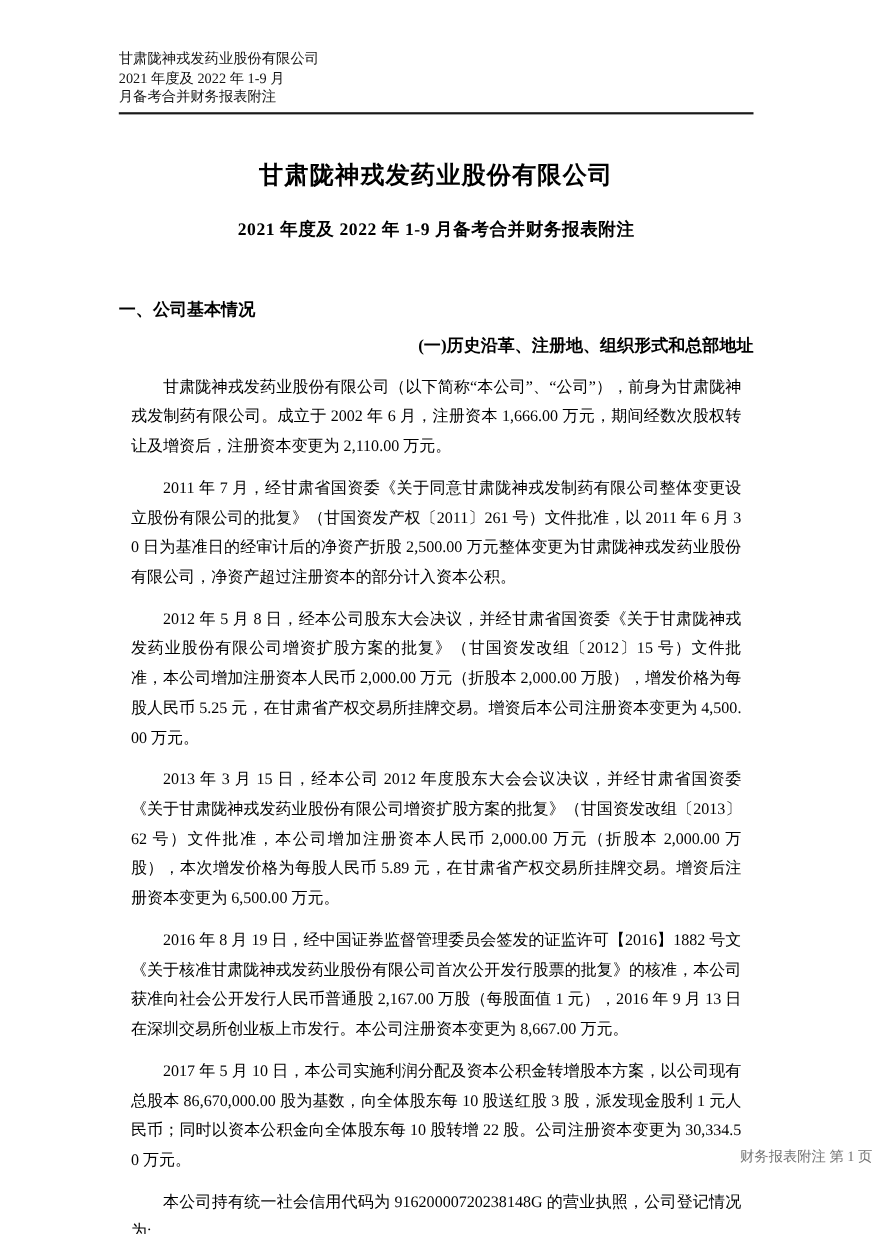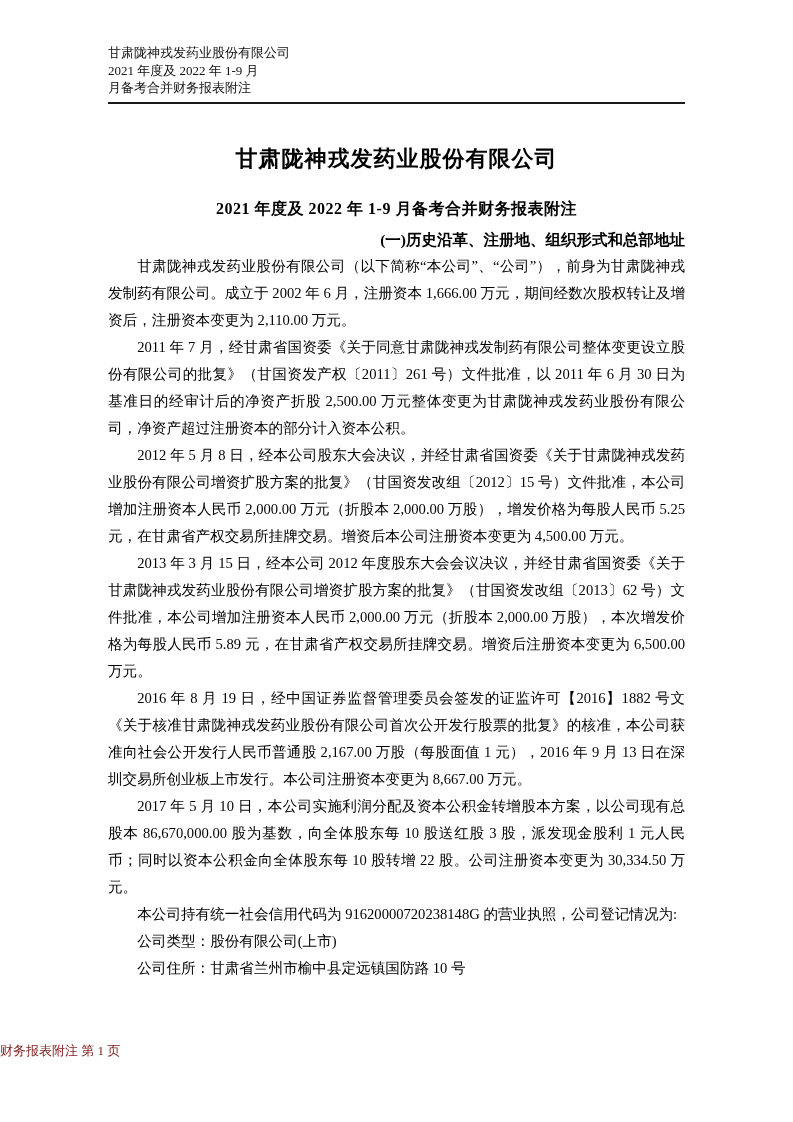--- a/index.html
+++ b/index.html
@@ -57,58 +57,59 @@
     font-size: 15.5px;
     font-weight: bold;
     margin: 6px 0 0 0;
     line-height: 27px;
     text-align: right;
   }
   
   .body-text p {
     font-size: 14.6px;
     line-height: 27px;
-    margin: 0;
+    margin: 11px;
     text-indent: 2em;
     text-align: justify;
     text-justify: inter-ideograph;
     word-break: break-all;
   }
   .info-line {
     font-size: 14.6px;
     line-height: 27px;
     margin: 0;
     text-indent: 2em;
   }
   
   .page-footer {
     position: absolute;
     left: 0;
     right: 0;
     bottom: 62px;
-    text-align: left;
+    text-align: right;
     font-size: 13px;
-    color: #7f1d1d;
+    color: #737373;
   }
 </style>
 </head>
 <body>
 
 <div class="page">
 
   <div class="doc-header">
     <div>甘肃陇神戎发药业股份有限公司</div>
     <div>2021 年度及 2022 年 1-9 月</div>
     <div>月备考合并财务报表附注</div>
     <hr class="header-rule">
   </div>
 
   <div class="doc-title">甘肃陇神戎发药业股份有限公司</div>
   <div class="doc-subtitle">2021 年度及 2022 年 1-9 月备考合并财务报表附注</div>
 
+  <div class="section-heading">一、公司基本情况</div>
   <div class="subsection-heading">(一)历史沿革、注册地、组织形式和总部地址</div>
 
   <div class="body-text">
     <p>甘肃陇神戎发药业股份有限公司（以下简称“本公司”、“公司”），前身为甘肃陇神戎发制药有限公司。成立于 2002 年 6 月，注册资本 1,666.00 万元，期间经数次股权转让及增资后，注册资本变更为 2,110.00 万元。</p>
     <p>2011 年 7 月，经甘肃省国资委《关于同意甘肃陇神戎发制药有限公司整体变更设立股份有限公司的批复》（甘国资发产权〔2011〕261 号）文件批准，以 2011 年 6 月 30 日为基准日的经审计后的净资产折股 2,500.00 万元整体变更为甘肃陇神戎发药业股份有限公司，净资产超过注册资本的部分计入资本公积。</p>
     <p>2012 年 5 月 8 日，经本公司股东大会决议，并经甘肃省国资委《关于甘肃陇神戎发药业股份有限公司增资扩股方案的批复》（甘国资发改组〔2012〕15 号）文件批准，本公司增加注册资本人民币 2,000.00 万元（折股本 2,000.00 万股），增发价格为每股人民币 5.25 元，在甘肃省产权交易所挂牌交易。增资后本公司注册资本变更为 4,500.00 万元。</p>
     <p>2013 年 3 月 15 日，经本公司 2012 年度股东大会会议决议，并经甘肃省国资委《关于甘肃陇神戎发药业股份有限公司增资扩股方案的批复》（甘国资发改组〔2013〕62 号）文件批准，本公司增加注册资本人民币 2,000.00 万元（折股本 2,000.00 万股），本次增发价格为每股人民币 5.89 元，在甘肃省产权交易所挂牌交易。增资后注册资本变更为 6,500.00 万元。</p>
     <p>2016 年 8 月 19 日，经中国证券监督管理委员会签发的证监许可【2016】1882 号文《关于核准甘肃陇神戎发药业股份有限公司首次公开发行股票的批复》的核准，本公司获准向社会公开发行人民币普通股 2,167.00 万股（每股面值 1 元），2016 年 9 月 13 日在深圳交易所创业板上市发行。本公司注册资本变更为 8,667.00 万元。</p>
     <p>2017 年 5 月 10 日，本公司实施利润分配及资本公积金转增股本方案，以公司现有总股本 86,670,000.00 股为基数，向全体股东每 10 股送红股 3 股，派发现金股利 1 元人民币；同时以资本公积金向全体股东每 10 股转增 22 股。公司注册资本变更为 30,334.50 万元。</p>
     <p>本公司持有统一社会信用代码为 91620000720238148G 的营业执照，公司登记情况为:</p>

